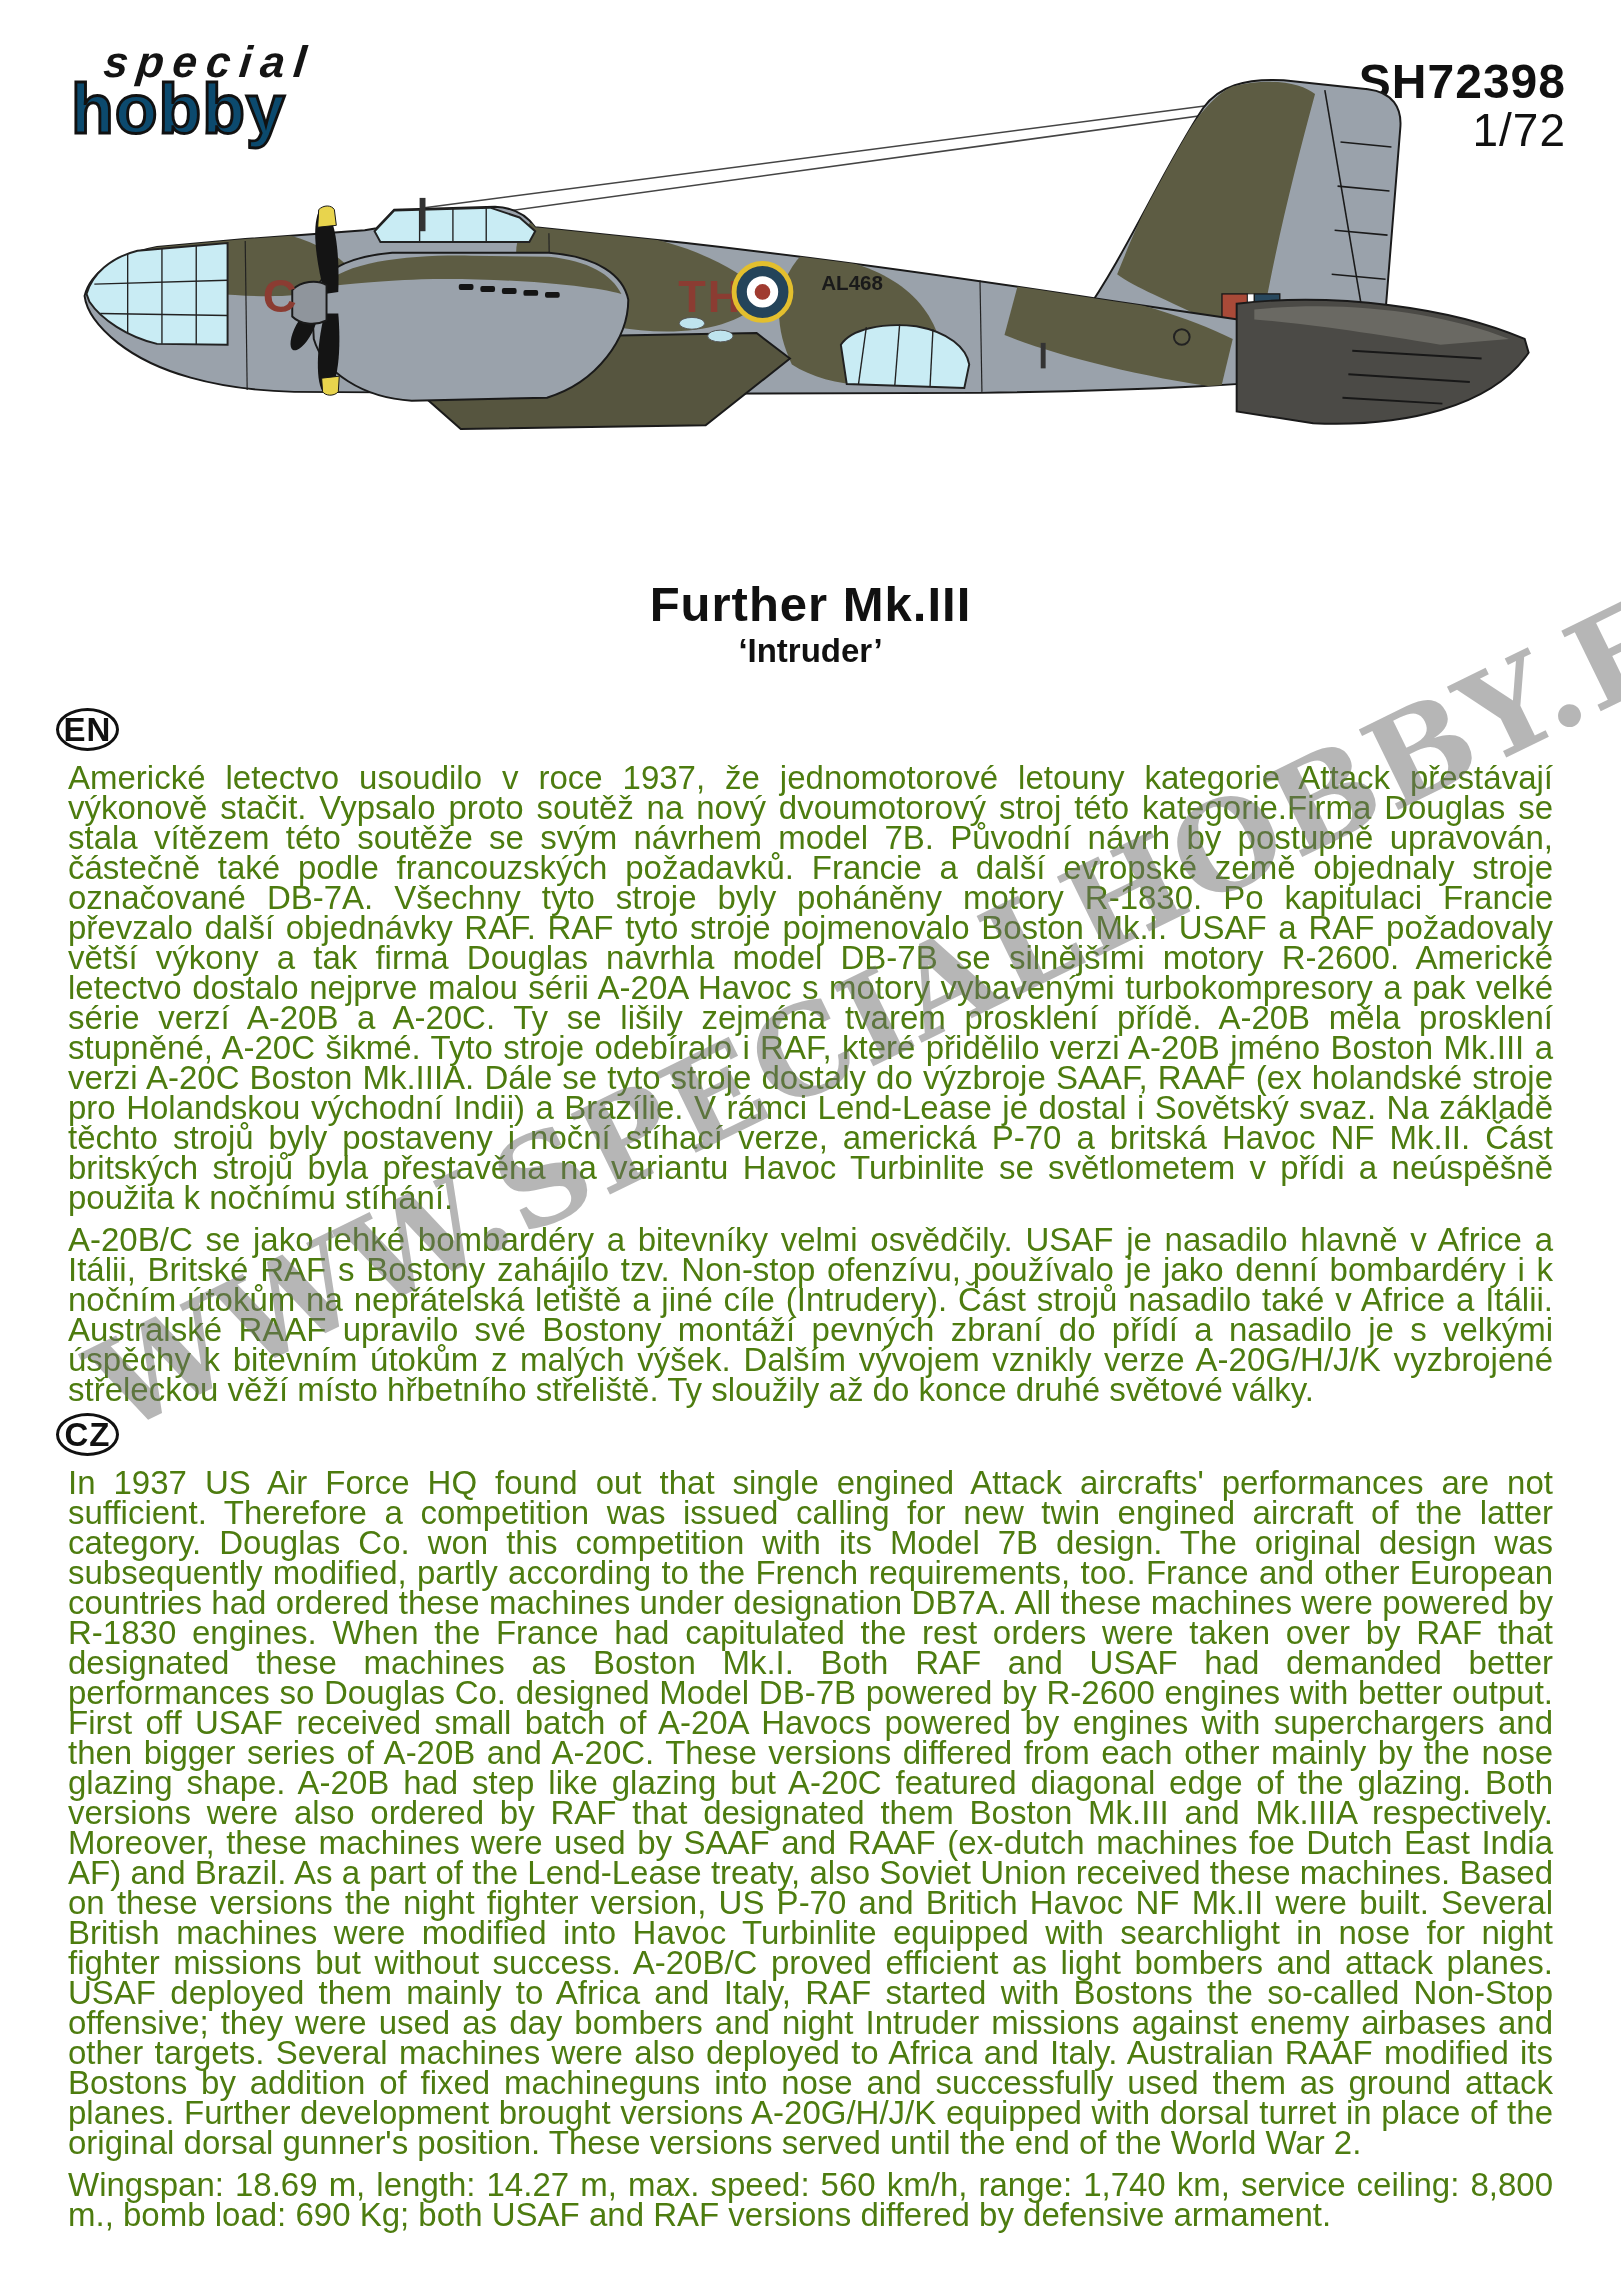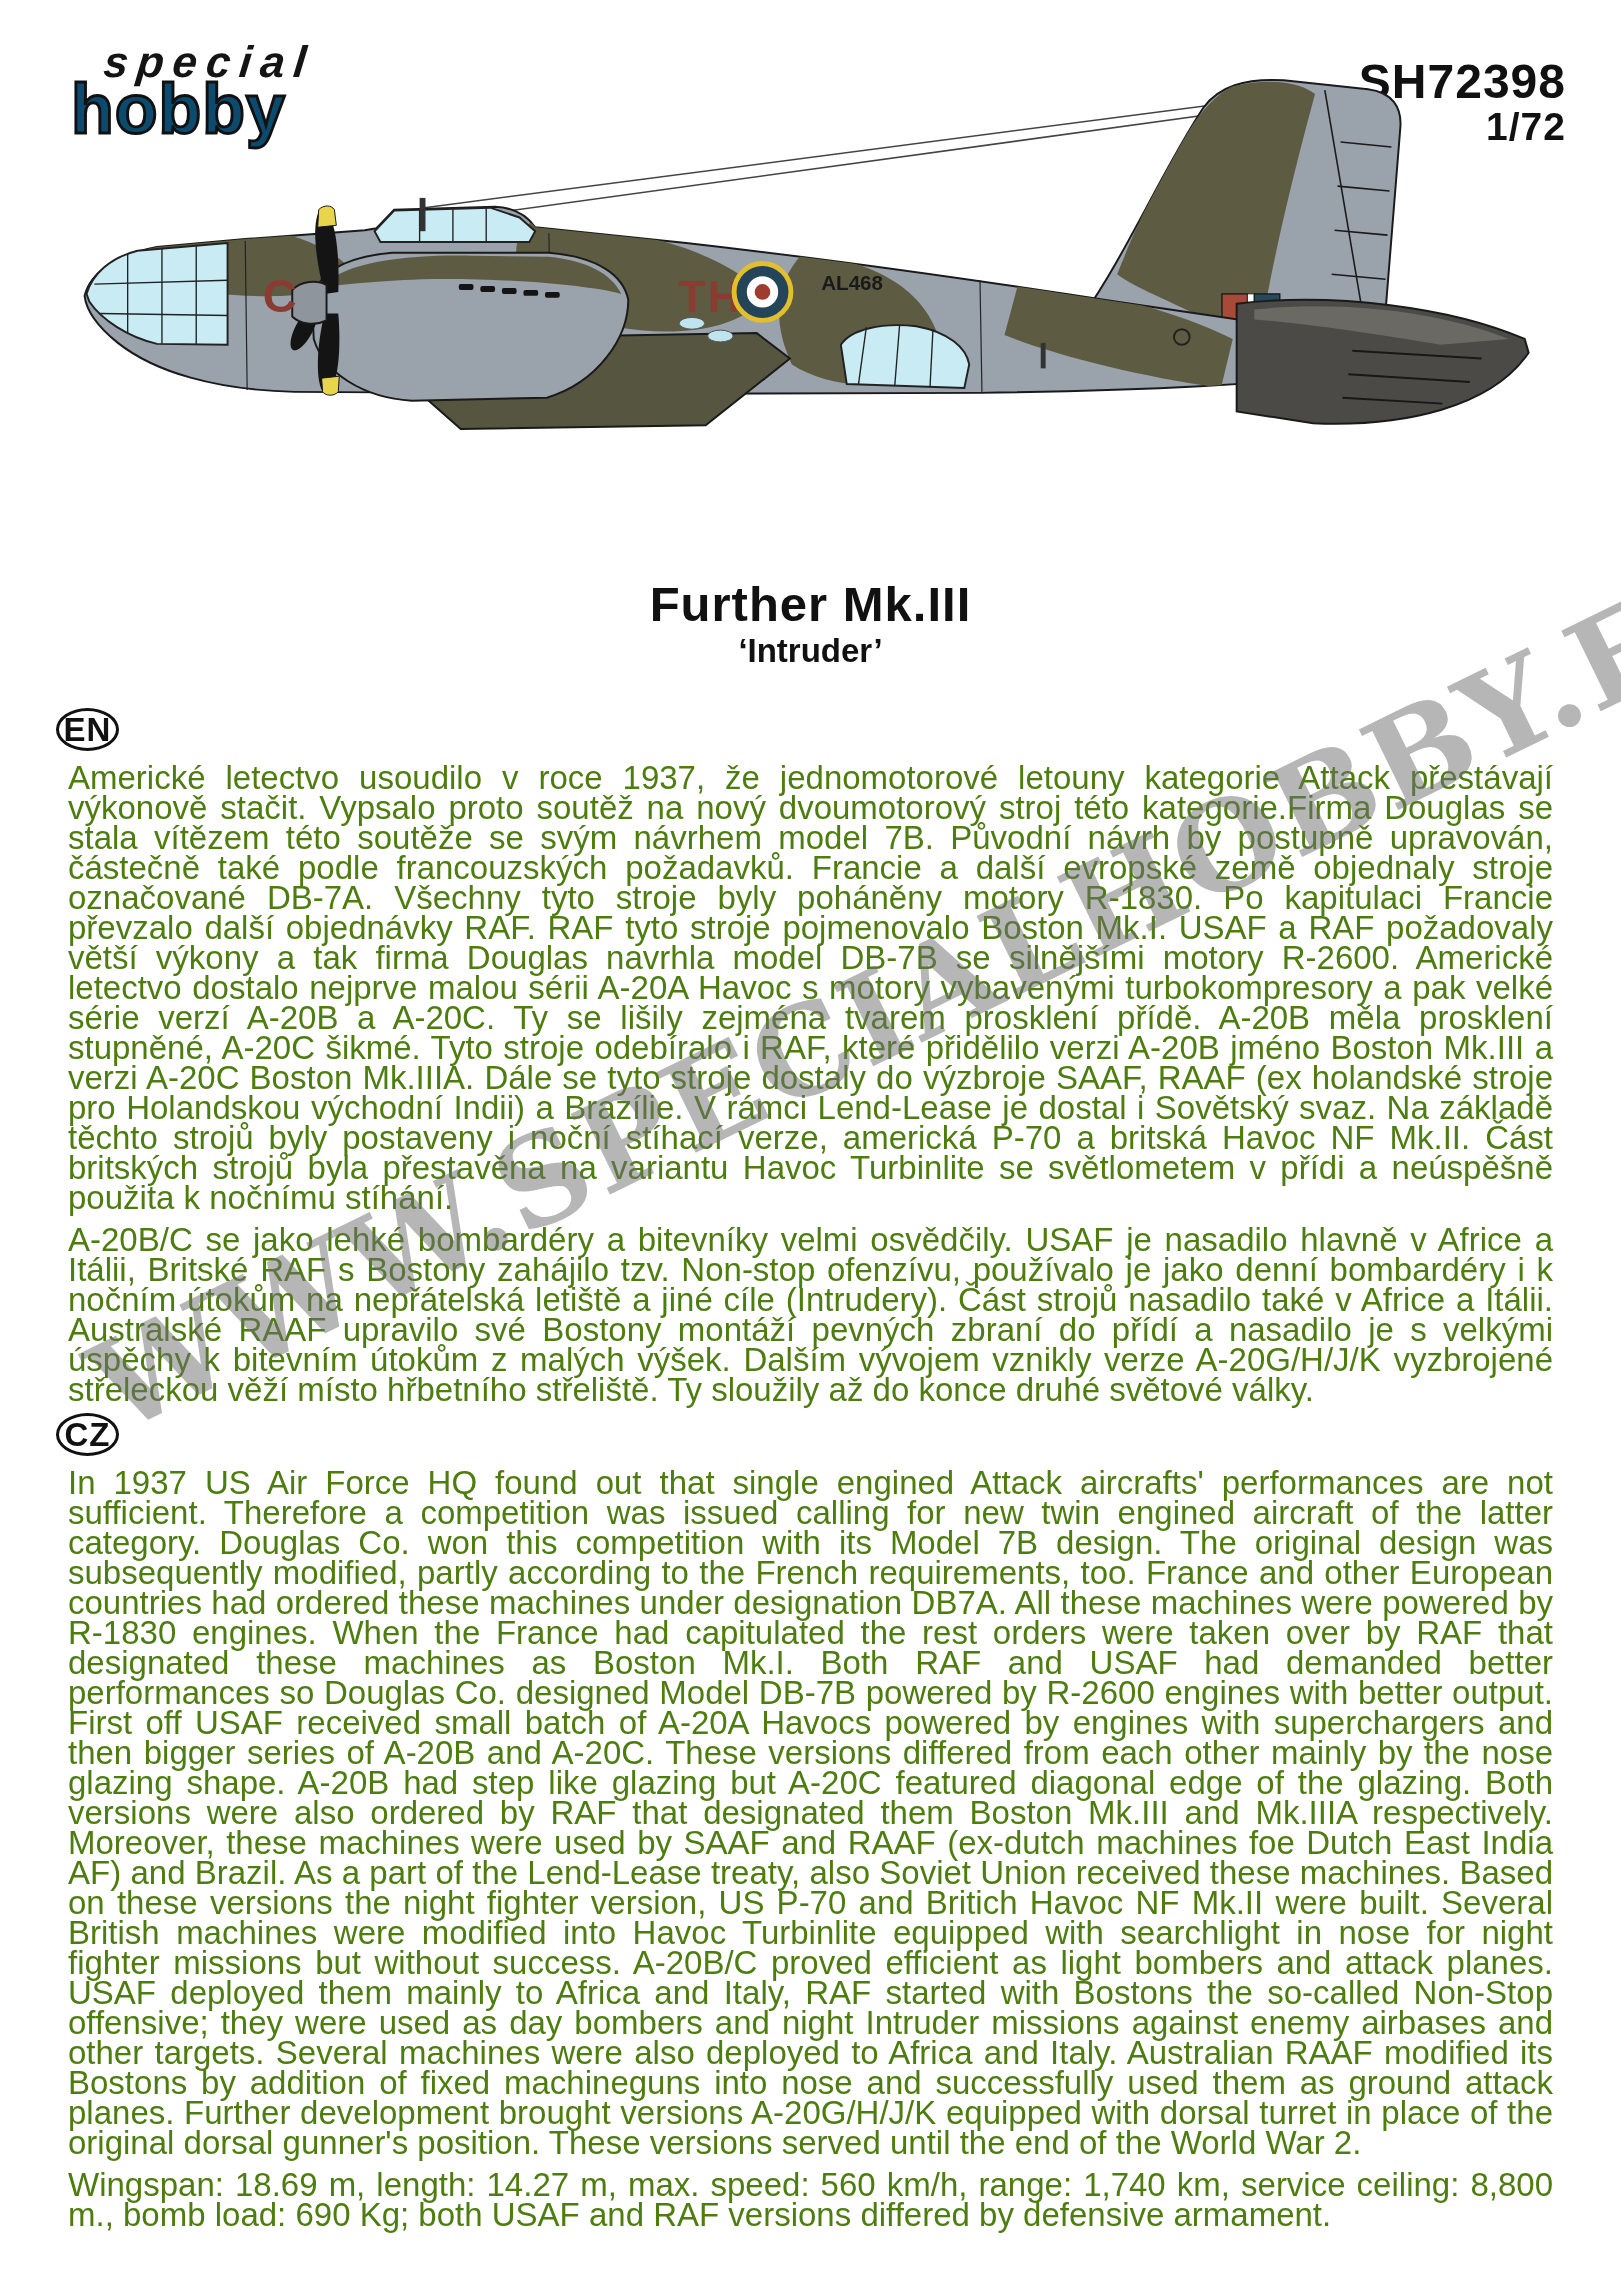--- a/index.html
+++ b/index.html
@@ -16,21 +16,21 @@
     transform:skewX(-6deg);
   }
   .logo-hobby{
     font-family:"Liberation Sans",sans-serif;font-weight:bold;font-size:70px;
     line-height:69px;letter-spacing:1px;color:#0c4a6e;margin-top:-11.8px;
     -webkit-text-stroke:2.9px #111;
   }
   
   .kitcode{position:absolute;right:55px;top:57px;text-align:right;line-height:1.04;}
   .kitcode .code{font-size:48px;font-weight:bold;letter-spacing:1px;margin-left:12px;}
-  .kitcode .scale{font-size:39px;font-weight:bold;letter-spacing:1px;}
+  .kitcode .scale{font-size:46px;font-weight:normal;letter-spacing:1px;}
   
   .titleblock{position:absolute;left:0;top:576px;width:100%;text-align:center;}
   .title-main{font-size:49px;font-weight:bold;letter-spacing:1px;}
   .title-sub{font-size:33px;font-weight:600;margin-top:0;}
   
   .badge{
     display:inline-block;border:3.9px solid #111;border-radius:50%;
     width:57px;height:37px;line-height:37px;text-align:center;
     font-weight:bold;font-size:33px;letter-spacing:1px;
   }

